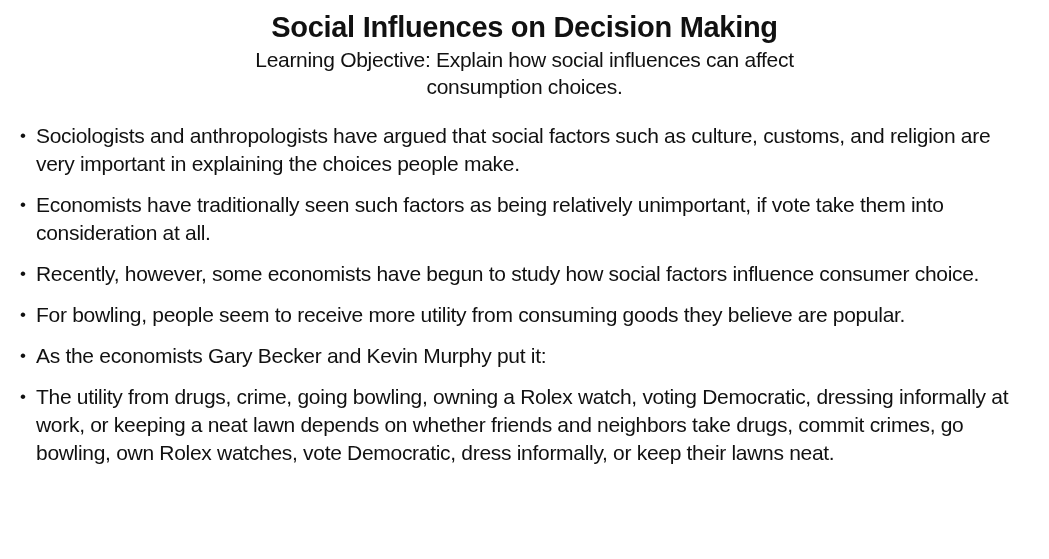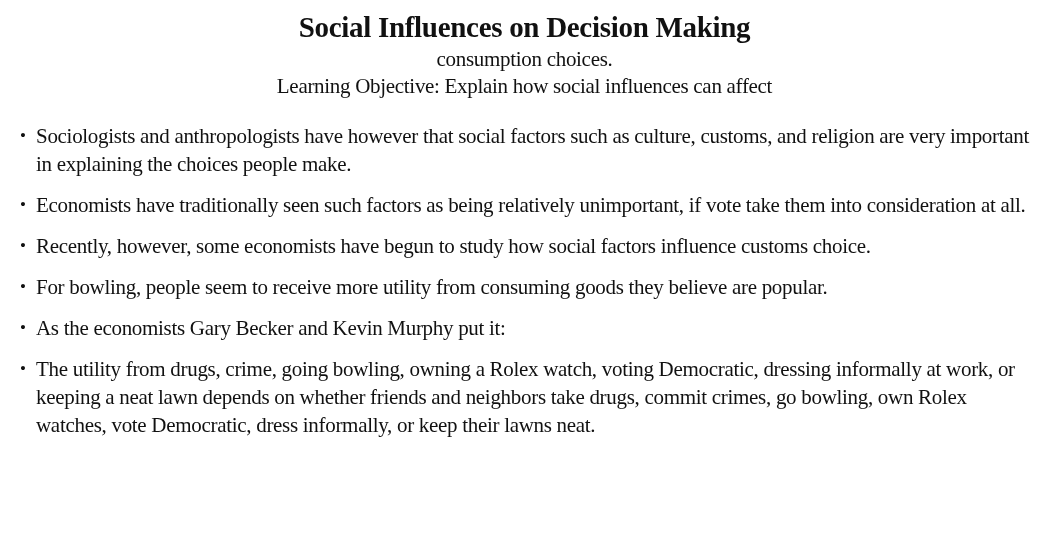--- a/index.html
+++ b/index.html
@@ -10,21 +10,20 @@
     height: 559px;
     overflow: hidden;
     font-family: "Liberation Sans", sans-serif;
     color: #111111;
   }
   .slide {
     box-sizing: border-box;
     width: 1049px;
     height: 559px;
     padding: 8px 18px 6px 18px;
-    font-family: Liberation Serif, serif;
   }
   .slide-header {
     text-align: center;
   }
   .slide-title {
     margin: 0;
     font-size: 29px;
     font-weight: 700;
     line-height: 38px;
     letter-spacing: -0.3px;
@@ -61,37 +60,37 @@
     max-width: 1000px;
   }
 </style>
 </head>
 <body>
 
 <div class="slide">
   <div class="slide-header">
     <h1 class="slide-title">Social Influences on Decision Making</h1>
     <div class="slide-subtitle">
+      <div>Learning Objective: Explain how social influences can affect</div>
       <div>consumption choices.</div>
-      <div>Learning Objective: Explain how social influences can affect</div>
     </div>
   </div>
 
   <ul class="bullet-list">
     <li class="bullet-item">
       <span class="bullet-marker">•</span>
-      <span class="bullet-text">Sociologists and anthropologists have however that social factors such as culture, customs, and religion are very important in explaining the choices people make.</span>
+      <span class="bullet-text">Sociologists and anthropologists have argued that social factors such as culture, customs, and religion are very important in explaining the choices people make.</span>
     </li>
     <li class="bullet-item">
       <span class="bullet-marker">•</span>
       <span class="bullet-text">Economists have traditionally seen such factors as being relatively unimportant, if vote take them into consideration at all.</span>
     </li>
     <li class="bullet-item">
       <span class="bullet-marker">•</span>
-      <span class="bullet-text">Recently, however, some economists have begun to study how social factors influence customs choice.</span>
+      <span class="bullet-text">Recently, however, some economists have begun to study how social factors influence consumer choice.</span>
     </li>
     <li class="bullet-item">
       <span class="bullet-marker">•</span>
       <span class="bullet-text">For bowling, people seem to receive more utility from consuming goods they believe are popular.</span>
     </li>
     <li class="bullet-item">
       <span class="bullet-marker">•</span>
       <span class="bullet-text">As the economists Gary Becker and Kevin Murphy put it:</span>
     </li>
     <li class="bullet-item">

